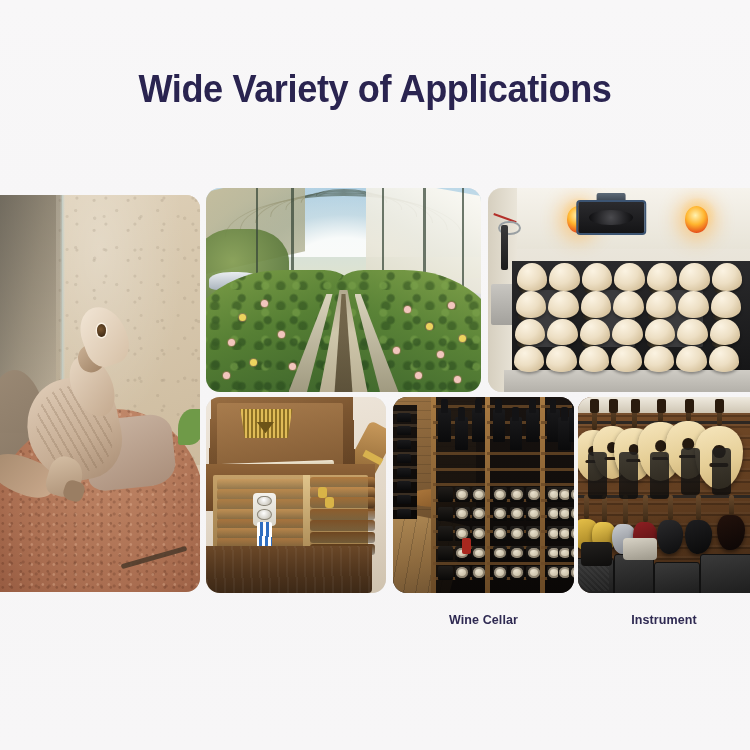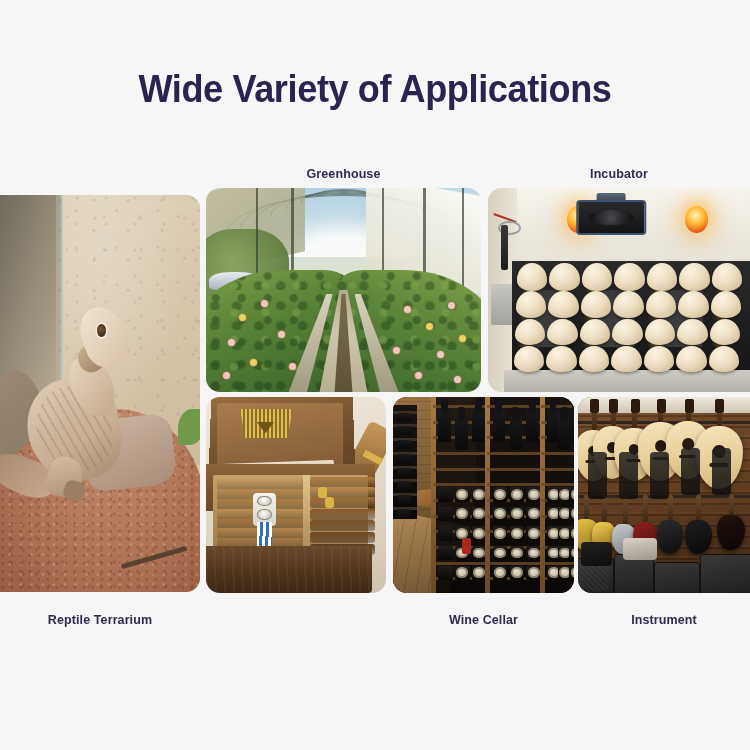--- a/index.html
+++ b/index.html
@@ -215,22 +215,20 @@
       background:repeating-linear-gradient(45deg,rgba(255,255,255,.08) 0 2px,transparent 2px 4px);}
   #inst .case{position:absolute;background:linear-gradient(170deg,#23211f,#0e0d0c);border-radius:4px;}
 </style>
 </head>
 <body>
 
 <div class="page">
 
   <h1 class="title">Wide Variety of Applications</h1>
 
-  <div class="cap" style="left:206px;width:275px;top:167px;">Greenhouse</div>
-  <div class="cap" style="left:488px;width:262px;top:167px;">Incubator</div>
 
   <div class="ph r-right" id="reptile" style="left:0;top:195px;width:200px;height:397px;">
     <div class="inner">
       <div class="lay bg"></div>
       <div class="lay wall"></div>
       <div class="lay glassL"></div>
       <div class="lay glassedge"></div>
       <div class="lay rockA"></div>
       <div class="lay sand"></div>
       <div class="lay slab"></div>
@@ -664,17 +662,16 @@
           </div>
           <div class="amp" style="left: 21%; top: 80%; width: 22%; height: 22%;"></div>
           <div class="amp" style="left: 44%; top: 84%; width: 26%; height: 18%;"></div>
           <div class="amp" style="left: 71%; top: 80%; width: 30%; height: 22%;"></div>
           <div class="case" style="left: 2%; top: 74%; width: 18%; height: 12%;"></div>
           <div class="case" style="left: 26%; top: 72%; width: 20%; height: 11%; background: linear-gradient(170deg, rgb(216, 211, 198), rgb(156, 151, 138));"></div>
         </div>
     </div>
   </div>
 
-  <div class="cap" style="left:0;width:200px;top:613px;">Reptile Terrarium</div>
   <div class="cap" style="left:393px;width:181px;top:613px;">Wine Cellar</div>
   <div class="cap" style="left:578px;width:172px;top:613px;">Instrument</div>
 
 </div>
 
 </body></html>

